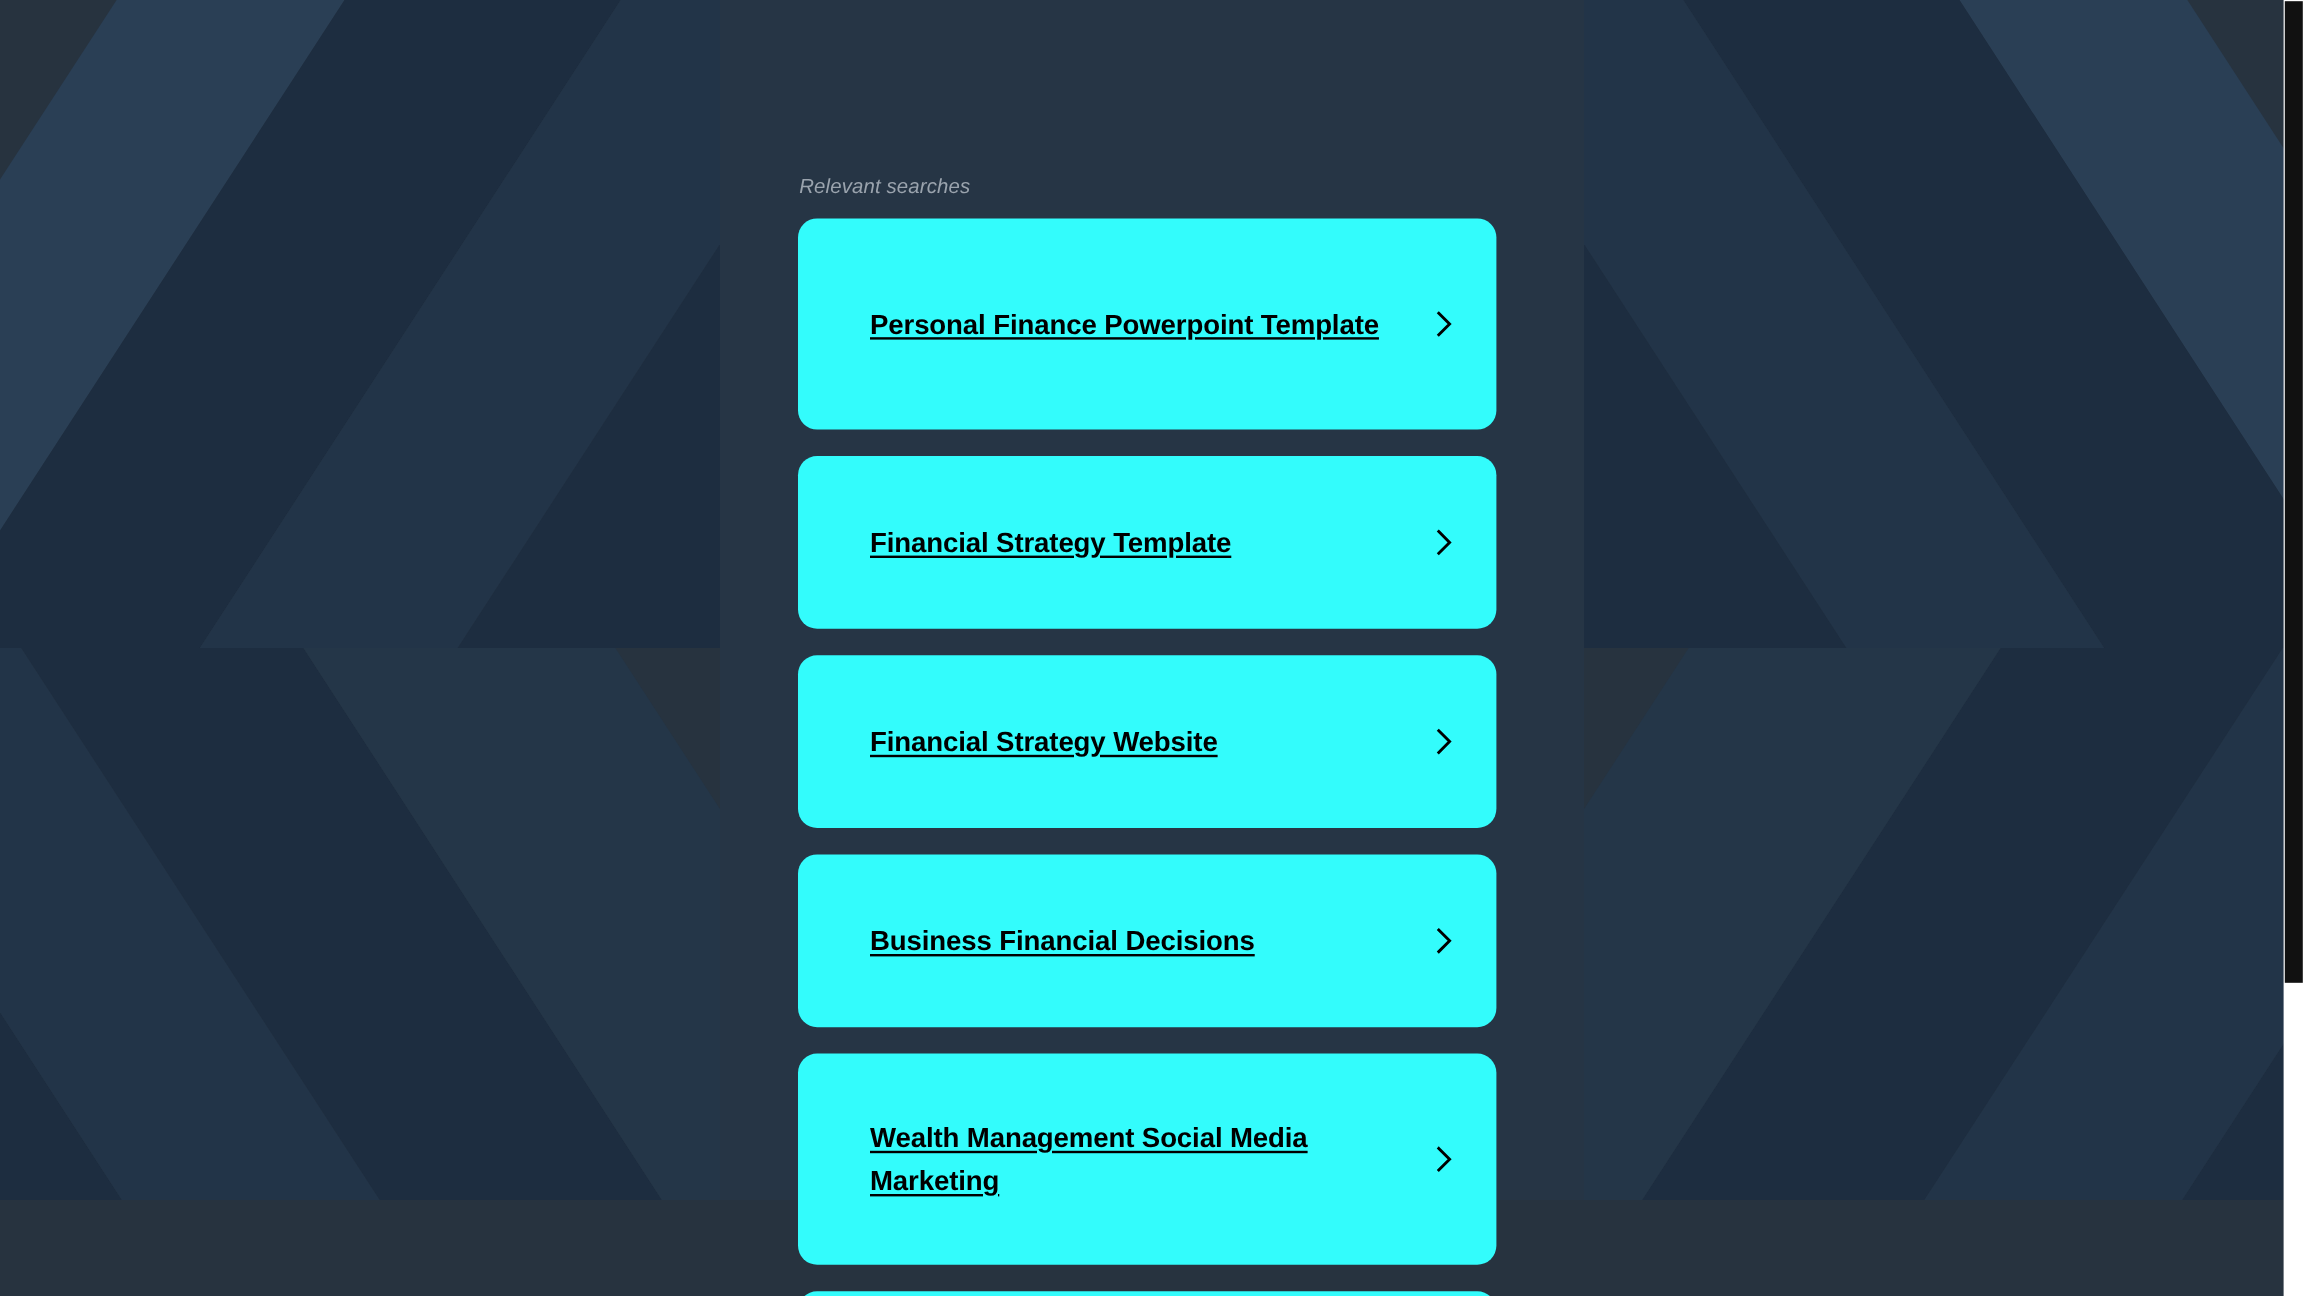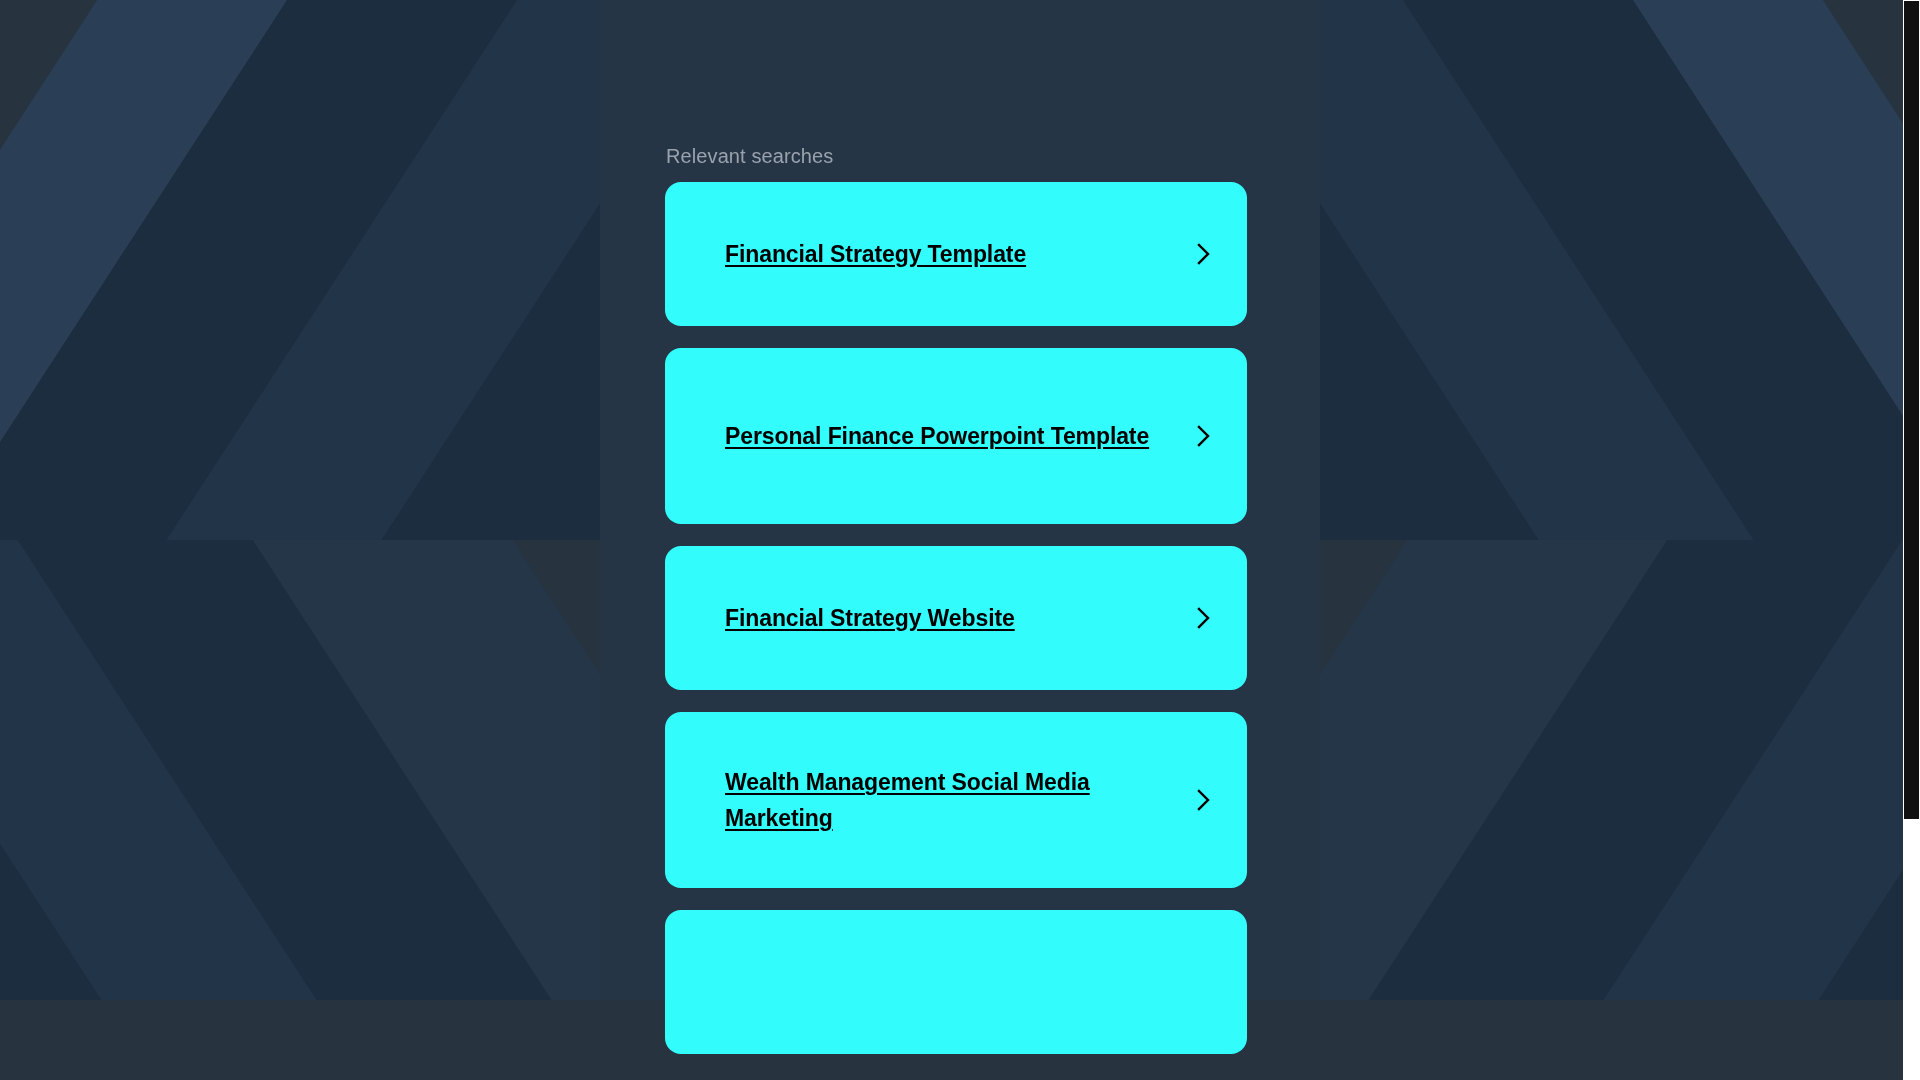--- a/index.html
+++ b/index.html
@@ -69,25 +69,26 @@
 
   #results-column {
     position:absolute;
     left:665px;
     top:147px;
     width:582px;
   }
 
   #section-label {
     color:#9aa3ad;
-    font-size:20px;
+    font-size:17px;
     line-height:18px;
     letter-spacing:.1px;
     margin-bottom:17px;
     padding-left:1px;
+    font-style:italic;
   }
 
   .result-card {
     position:relative;
     width:582px;
     background:#33fcfc;
     border-radius:16px;
     margin-bottom:22px;
     display:flex;
     align-items:center;
@@ -174,47 +175,55 @@
         <div class="wedge" style="left:610px;  width:260px; background:#243648;"></div>
       </div>
     </div>
   </div>
 
   <div id="content">
     <div id="results-column">
 
       <div id="section-label">Relevant searches</div>
 
-      <div class="result-card h1">
-        <span class="card-text">Financial Strategy Template</span>
-        <span class="card-chevron">
-          <svg viewBox="0 0 26 26" width="26" height="26" aria-hidden="true">
-            <path d="M9 4 L18 13 L9 22" fill="none" stroke="#000" stroke-width="2.4" stroke-linecap="square" stroke-linejoin="miter"></path>
-          </svg>
-        </span>
-      </div>
-
       <div class="result-card h2">
         <span class="card-text">Personal Finance Powerpoint Template</span>
         <span class="card-chevron">
           <svg viewBox="0 0 26 26" width="26" height="26" aria-hidden="true">
             <path d="M9 4 L18 13 L9 22" fill="none" stroke="#000" stroke-width="2.4" stroke-linecap="square" stroke-linejoin="miter"></path>
           </svg>
         </span>
       </div>
 
       <div class="result-card h1">
+        <span class="card-text">Financial Strategy Template</span>
+        <span class="card-chevron">
+          <svg viewBox="0 0 26 26" width="26" height="26" aria-hidden="true">
+            <path d="M9 4 L18 13 L9 22" fill="none" stroke="#000" stroke-width="2.4" stroke-linecap="square" stroke-linejoin="miter"></path>
+          </svg>
+        </span>
+      </div>
+
+      <div class="result-card h1">
         <span class="card-text">Financial Strategy Website</span>
         <span class="card-chevron">
           <svg viewBox="0 0 26 26" width="26" height="26" aria-hidden="true">
             <path d="M9 4 L18 13 L9 22" fill="none" stroke="#000" stroke-width="2.4" stroke-linecap="square" stroke-linejoin="miter"></path>
           </svg>
         </span>
       </div>
 
+      <div class="result-card h1">
+        <span class="card-text">Business Financial Decisions</span>
+        <span class="card-chevron">
+          <svg viewBox="0 0 26 26" width="26" height="26" aria-hidden="true">
+            <path d="M9 4 L18 13 L9 22" fill="none" stroke="#000" stroke-width="2.4" stroke-linecap="square" stroke-linejoin="miter"></path>
+          </svg>
+        </span>
+      </div>
 
       <div class="result-card h2">
         <span class="card-text">Wealth Management Social Media Marketing</span>
         <span class="card-chevron">
           <svg viewBox="0 0 26 26" width="26" height="26" aria-hidden="true">
             <path d="M9 4 L18 13 L9 22" fill="none" stroke="#000" stroke-width="2.4" stroke-linecap="square" stroke-linejoin="miter"></path>
           </svg>
         </span>
       </div>
 

